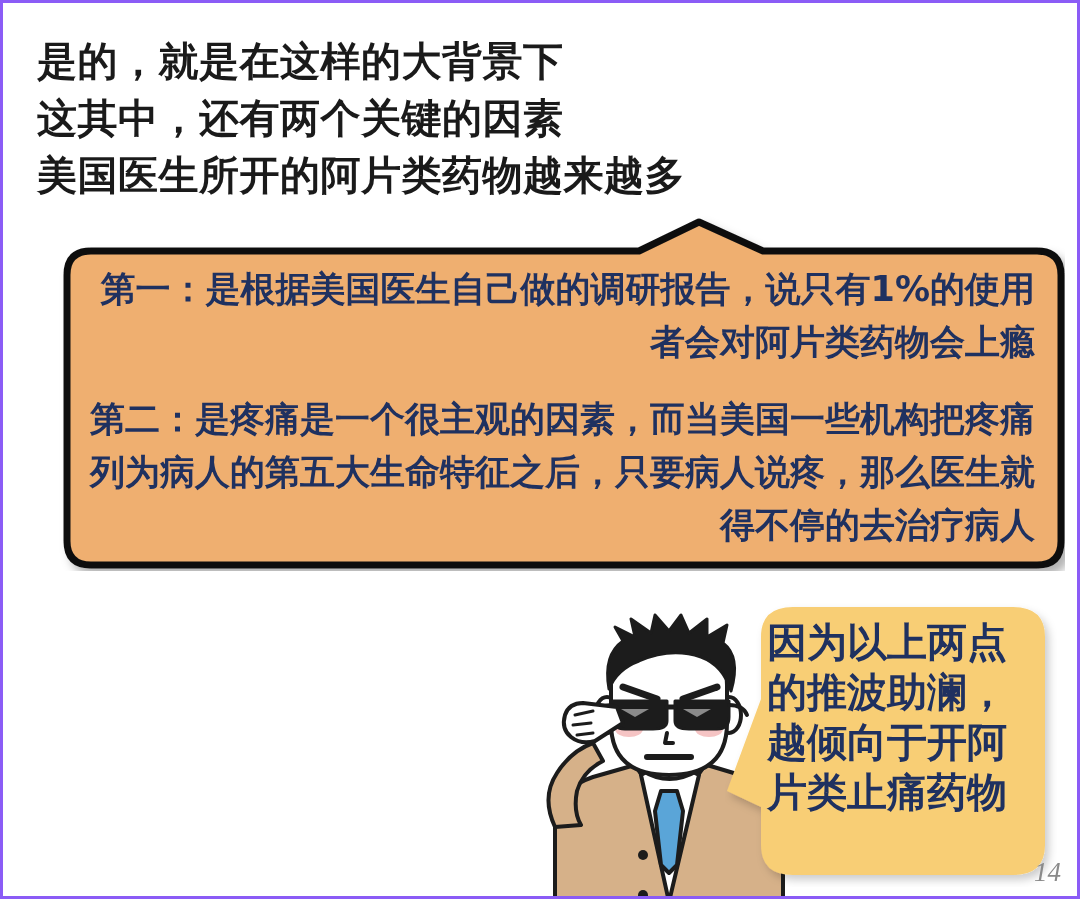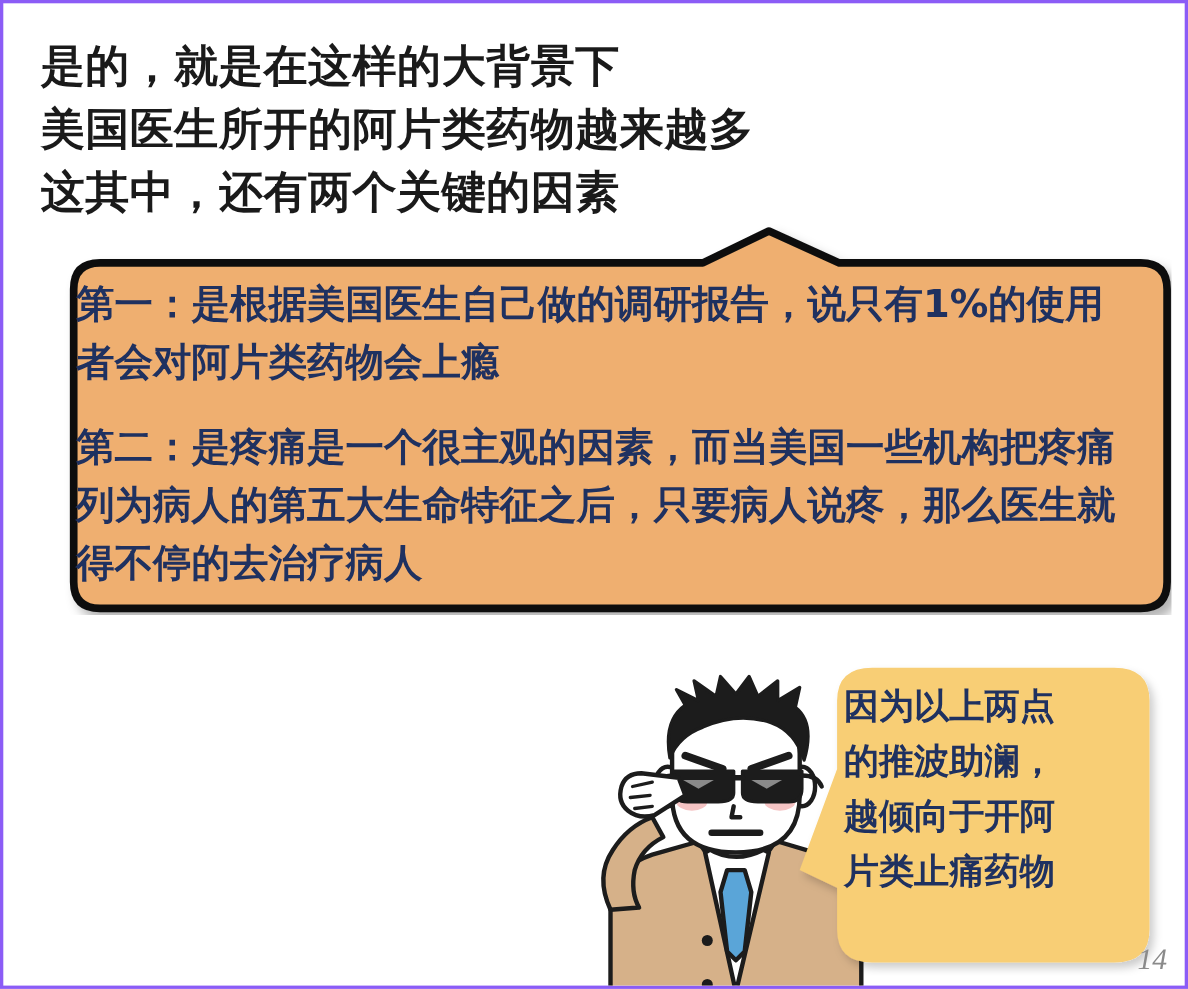--- a/index.html
+++ b/index.html
@@ -38,23 +38,24 @@
     color: #1a1a1a;
     line-height: 57px;
     letter-spacing: 0.5px;
     white-space: nowrap;
   }
 
   
   #orange-bubble {
     position: absolute;
     left: 36px;
-    top: 200px;
+    top: 212px;
     width: 1026px;
     height: 356px;
+    text-align: right;
   }
   #orange-bubble svg {
     position: absolute;
     left: 0;
     top: 0;
     width: 1026px;
     height: 356px;
   }
   #orange-text {
     position: absolute;
@@ -90,21 +91,21 @@
     height: 292px;
   }
   #yellow-text {
     position: absolute;
     left: 42px;
     top: 22px;
     width: 278px;
   }
   .yellow-line {
     font-family: "DejaVu Sans", "Liberation Sans", sans-serif;
-    font-size: 32px;
+    font-size: 40px;
     font-weight: bold;
     color: #1f3160;
     line-height: 50px;
     white-space: nowrap;
   }
 
   
   #character {
     position: absolute;
     left: 528px;
@@ -130,22 +131,22 @@
     color: #8a8a8a;
   }
 </style>
 </head>
 <body>
 
 <div id="slide">
 
   <div id="heading">
     <div class="heading-line">是的，就是在这样的大背景下</div>
+    <div class="heading-line">这其中，还有两个关键的因素</div>
     <div class="heading-line">美国医生所开的阿片类药物越来越多</div>
-    <div class="heading-line">这其中，还有两个关键的因素</div>
   </div>
 
   <div id="orange-bubble">
     <svg viewBox="0 0 1026 356" xmlns="http://www.w3.org/2000/svg">
       <defs>
         <filter id="shadowOrange" x="-12%" y="-12%" width="130%" height="130%">
           <feDropShadow dx="6" dy="7" stdDeviation="5" flood-color="#000000" flood-opacity="0.30"></feDropShadow>
         </filter>
       </defs>
       <path d="M 28 60

